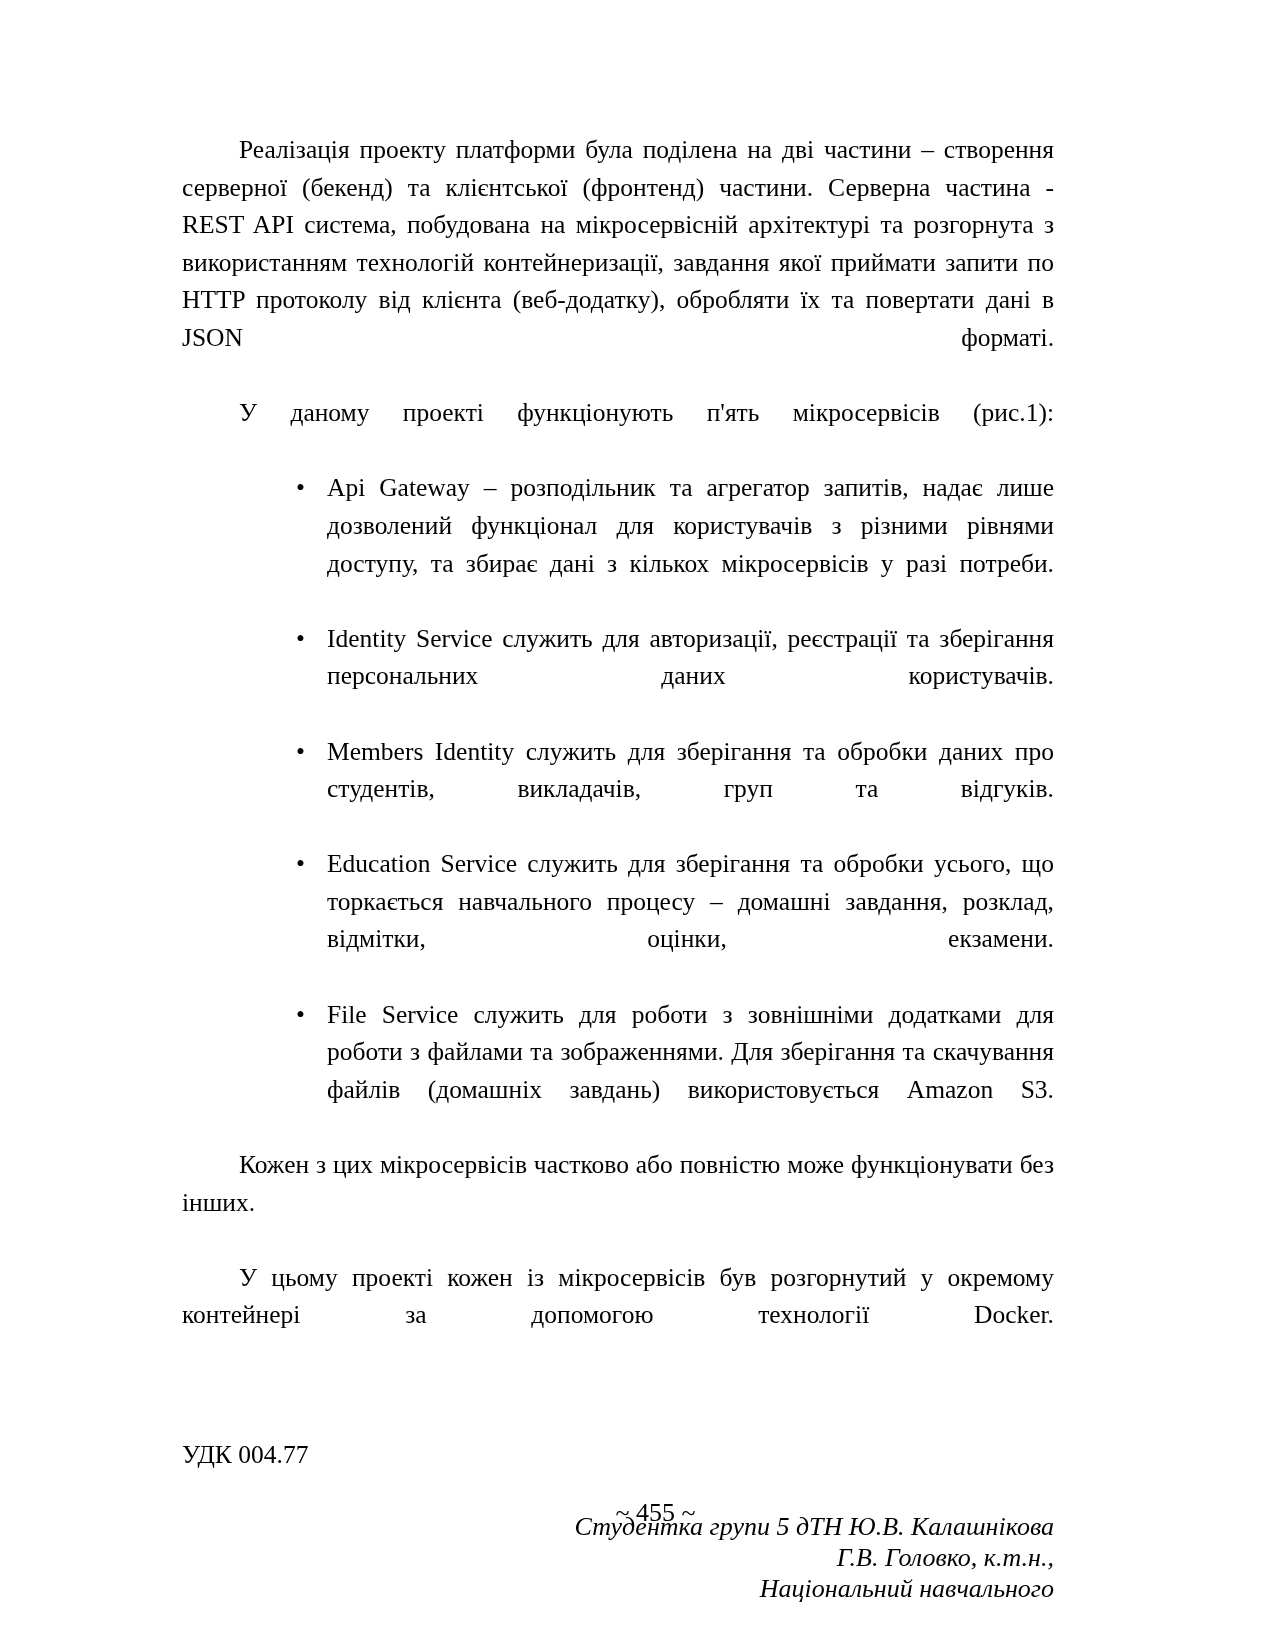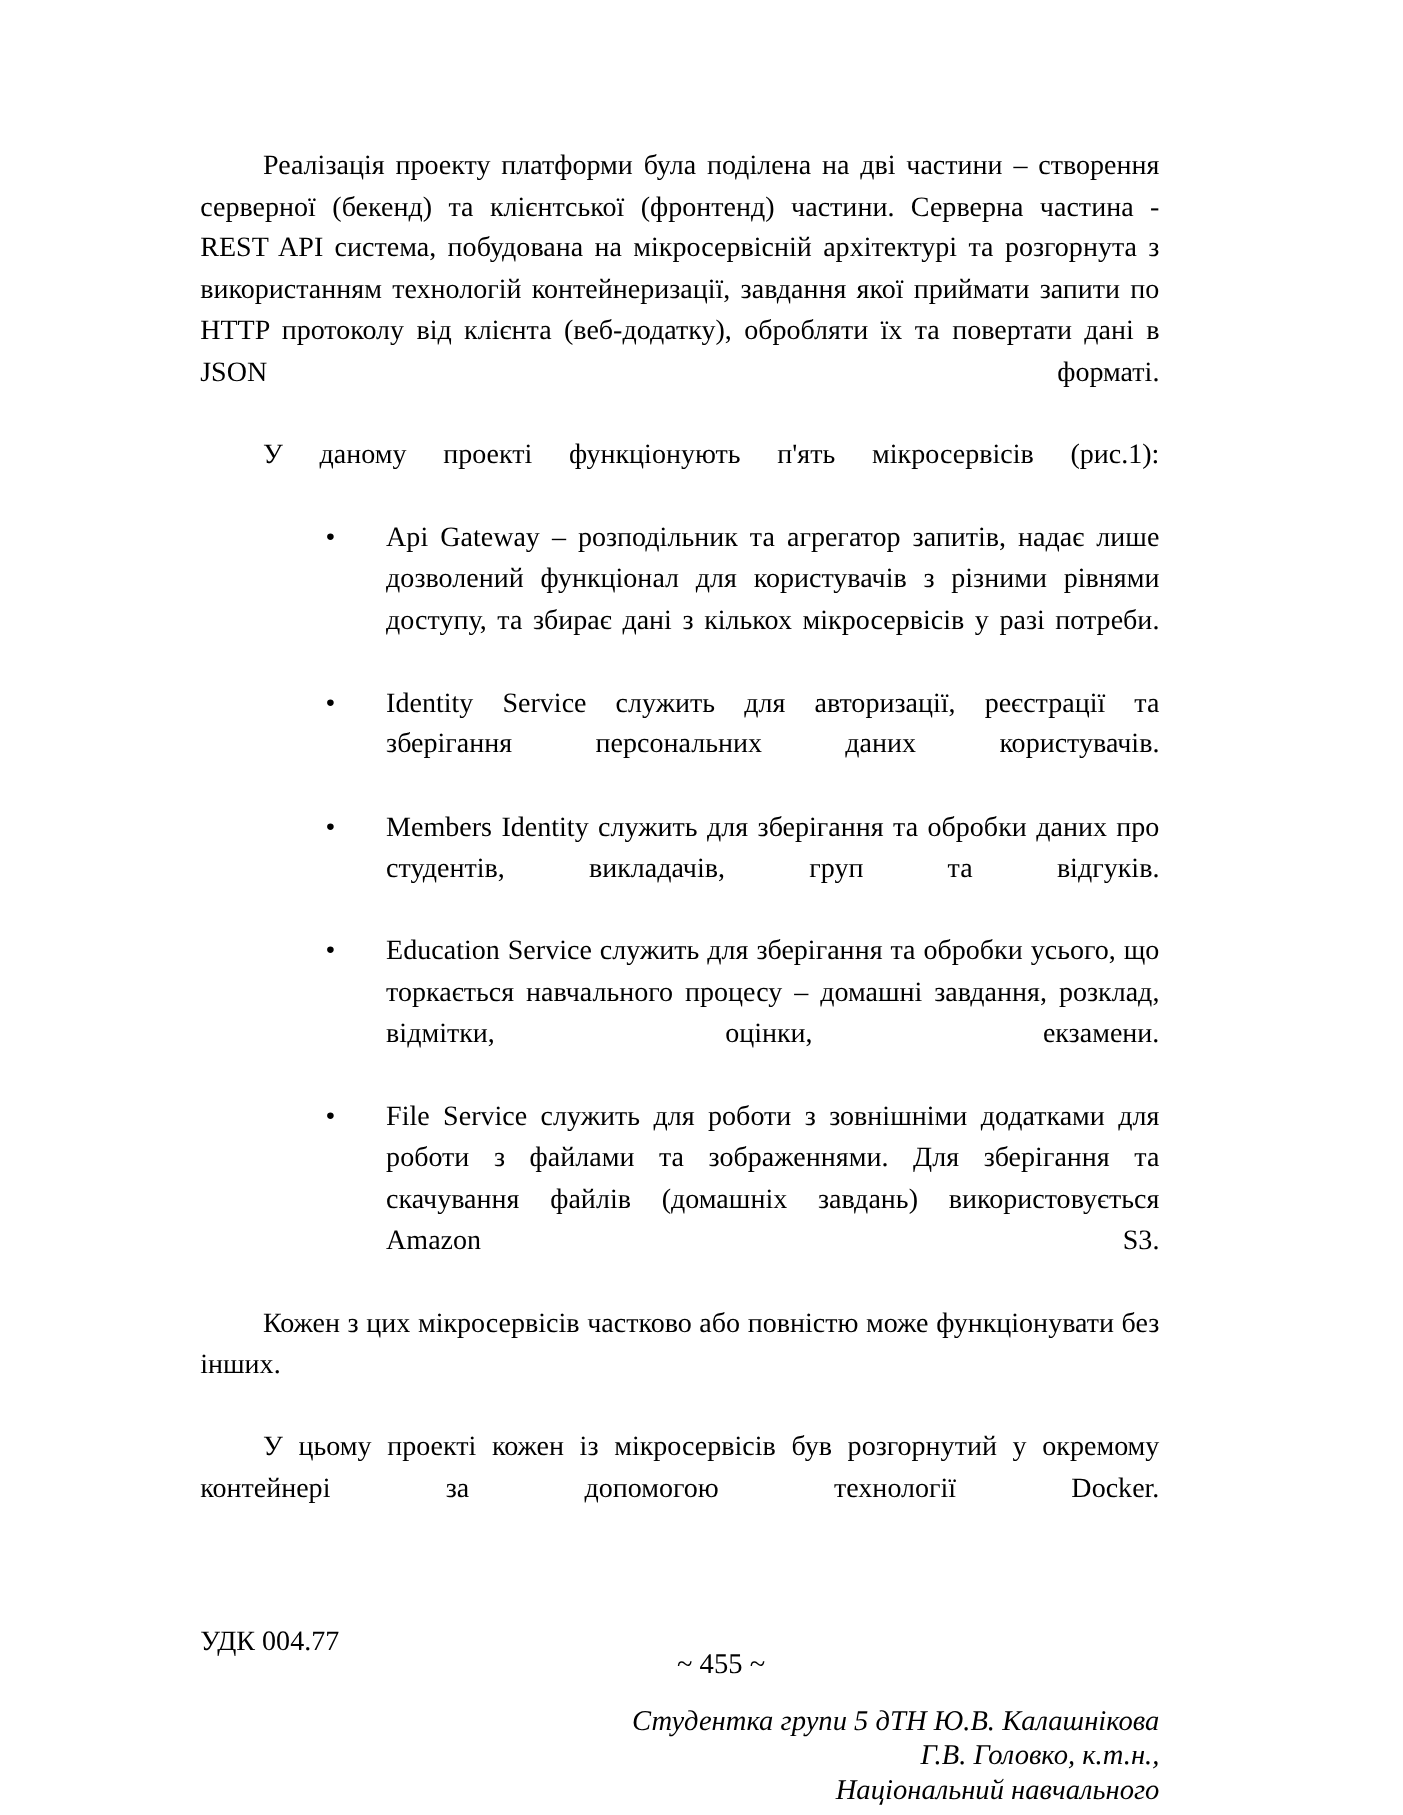--- a/index.html
+++ b/index.html
@@ -50,21 +50,20 @@
   }
   ul.service-list > li .bullet {
     position: absolute;
     left: 0;
     top: 0;
     font-size: 25.5px;
     line-height: 37.6px;
   }
   ul.service-list > li .li-text {
     display: block;
-    margin-left: 24px;
   }
   
   .li-text:after, .body-par:after {
     content: "";
     display: inline-block;
     width: 100%;
   }
   .spacer-lg { height: 64px; }
   .spacer-md { height: 38px; }
   .spacer-sm { height: 20px; }

